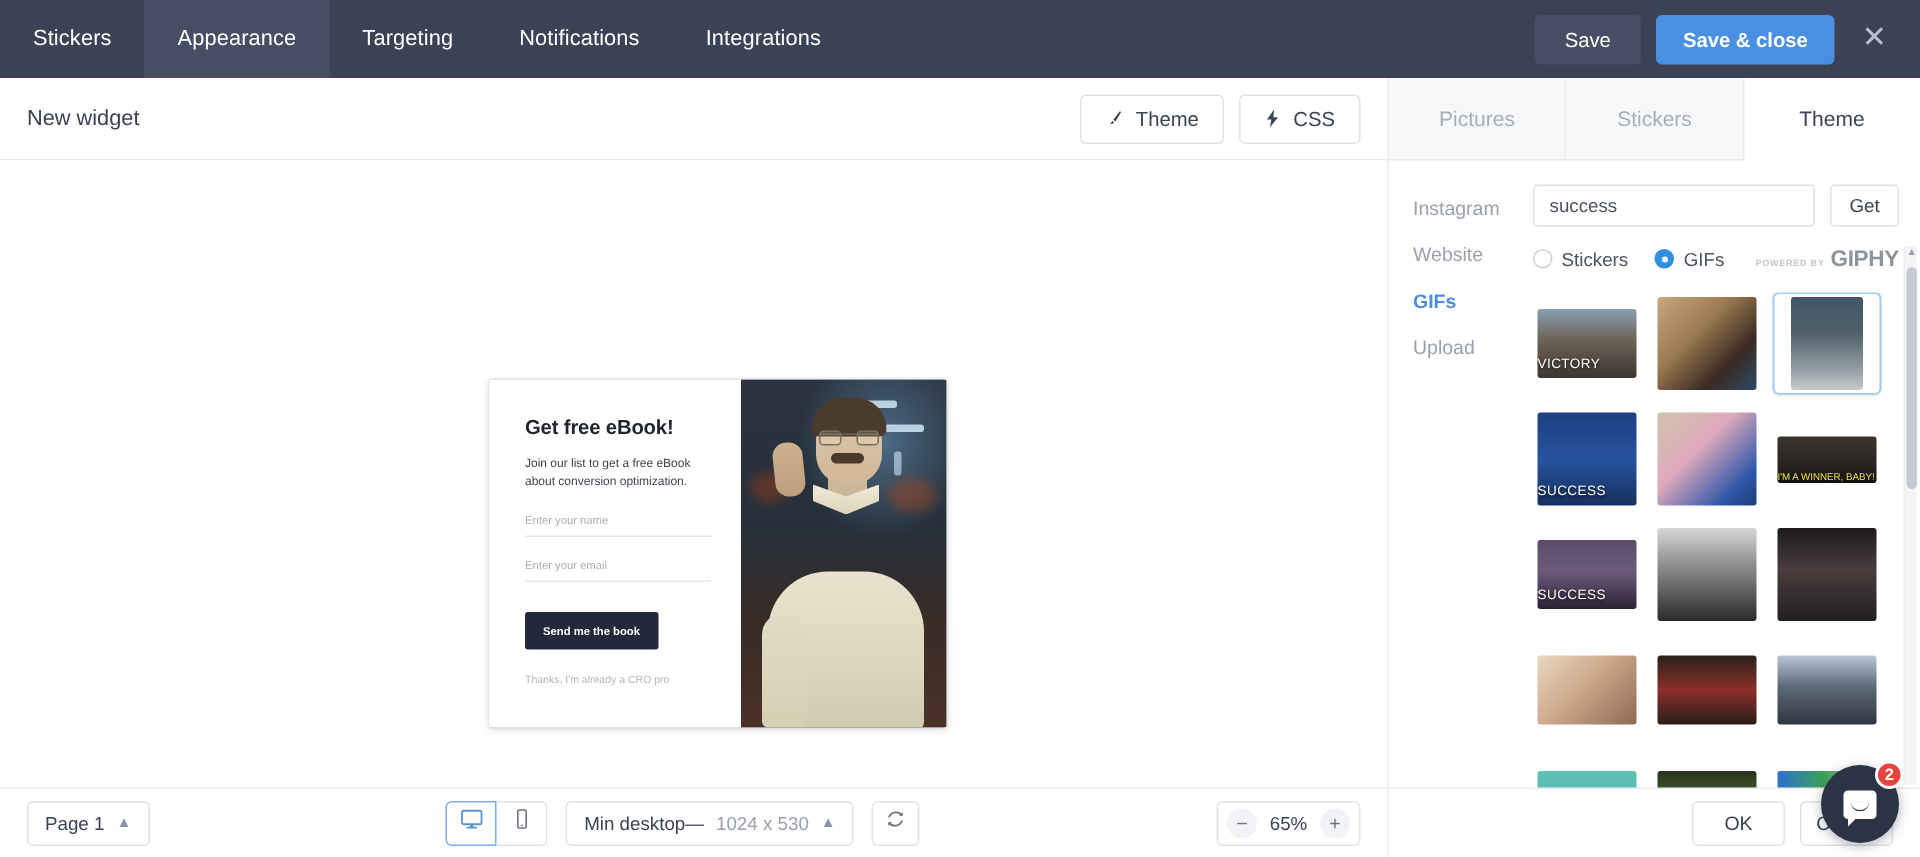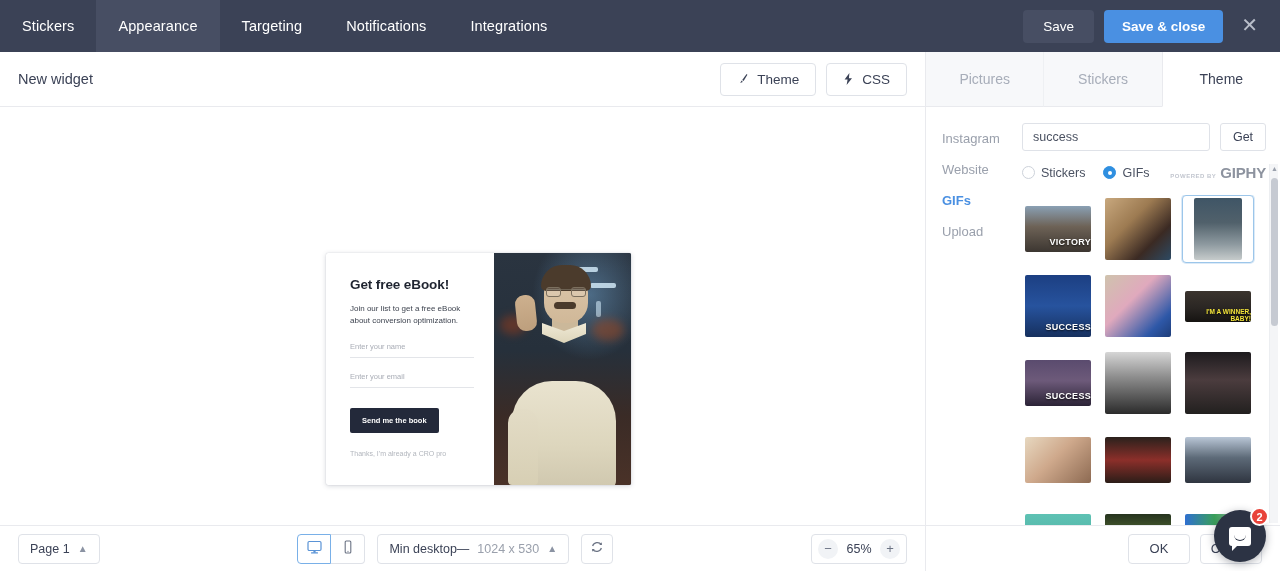--- a/index.html
+++ b/index.html
@@ -235,22 +235,22 @@
   }
   .cell.selected { border-color: #9cc6ea; border-radius: 4px; box-shadow: 0 0 0 1px #dceaf7; }
   .thumb {
     width: 100%; height: 100%; border-radius: 2px; position: relative; overflow: hidden;
     display: flex; align-items: flex-end; justify-content: center;
   }
   .thumb.tall { width: 72%; }
   .thumb.short { width: 100%; height: 74%; }
   .thumb.vshort { width: 100%; height: 50%; }
   .thumb-cap {
-    position: relative; z-index: 2; width: 100%; text-align: right;
-    font-size: 9px; font-weight: bold; color: #fff; letter-spacing: .3px;
+    position: relative; z-index: 2; width: 100%; text-align: left;
+    font-size: 9px; font-weight: normal; color: #fff; letter-spacing: .3px;
     text-shadow: 0 1px 2px rgba(0,0,0,.8); padding-bottom: 5px;
   }
   .thumb-cap.yellow { color: #f2e33a; font-size: 6.5px; letter-spacing: 0; padding-bottom: 0; }
 
   .rp-footer {
     height: 46px; flex: 0 0 46px; border-top: 1px solid #e9eaee; background: #fff;
     display: flex; align-items: center; justify-content: flex-end; gap: 10px; padding: 0 18px;
   }
   .foot-btn {
     min-width: 62px; height: 30px; border: 1px solid #dfe2e8; background: #fff;

